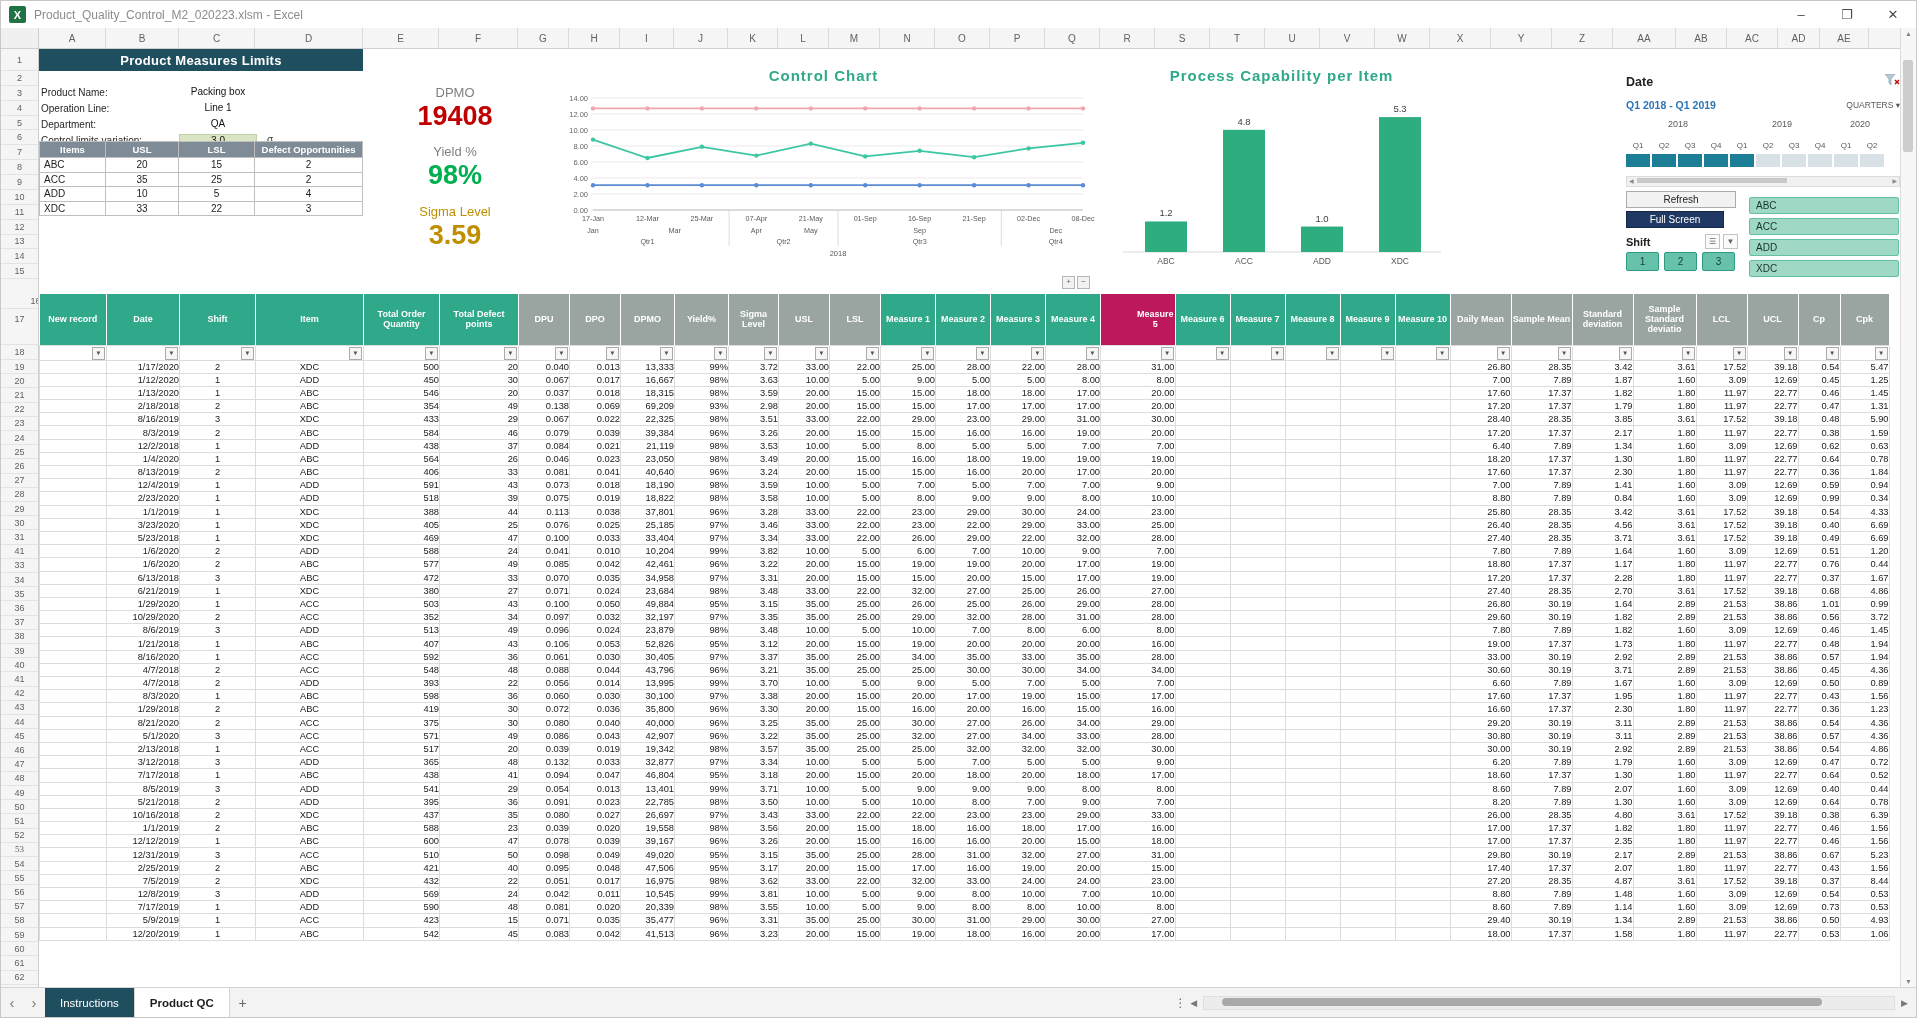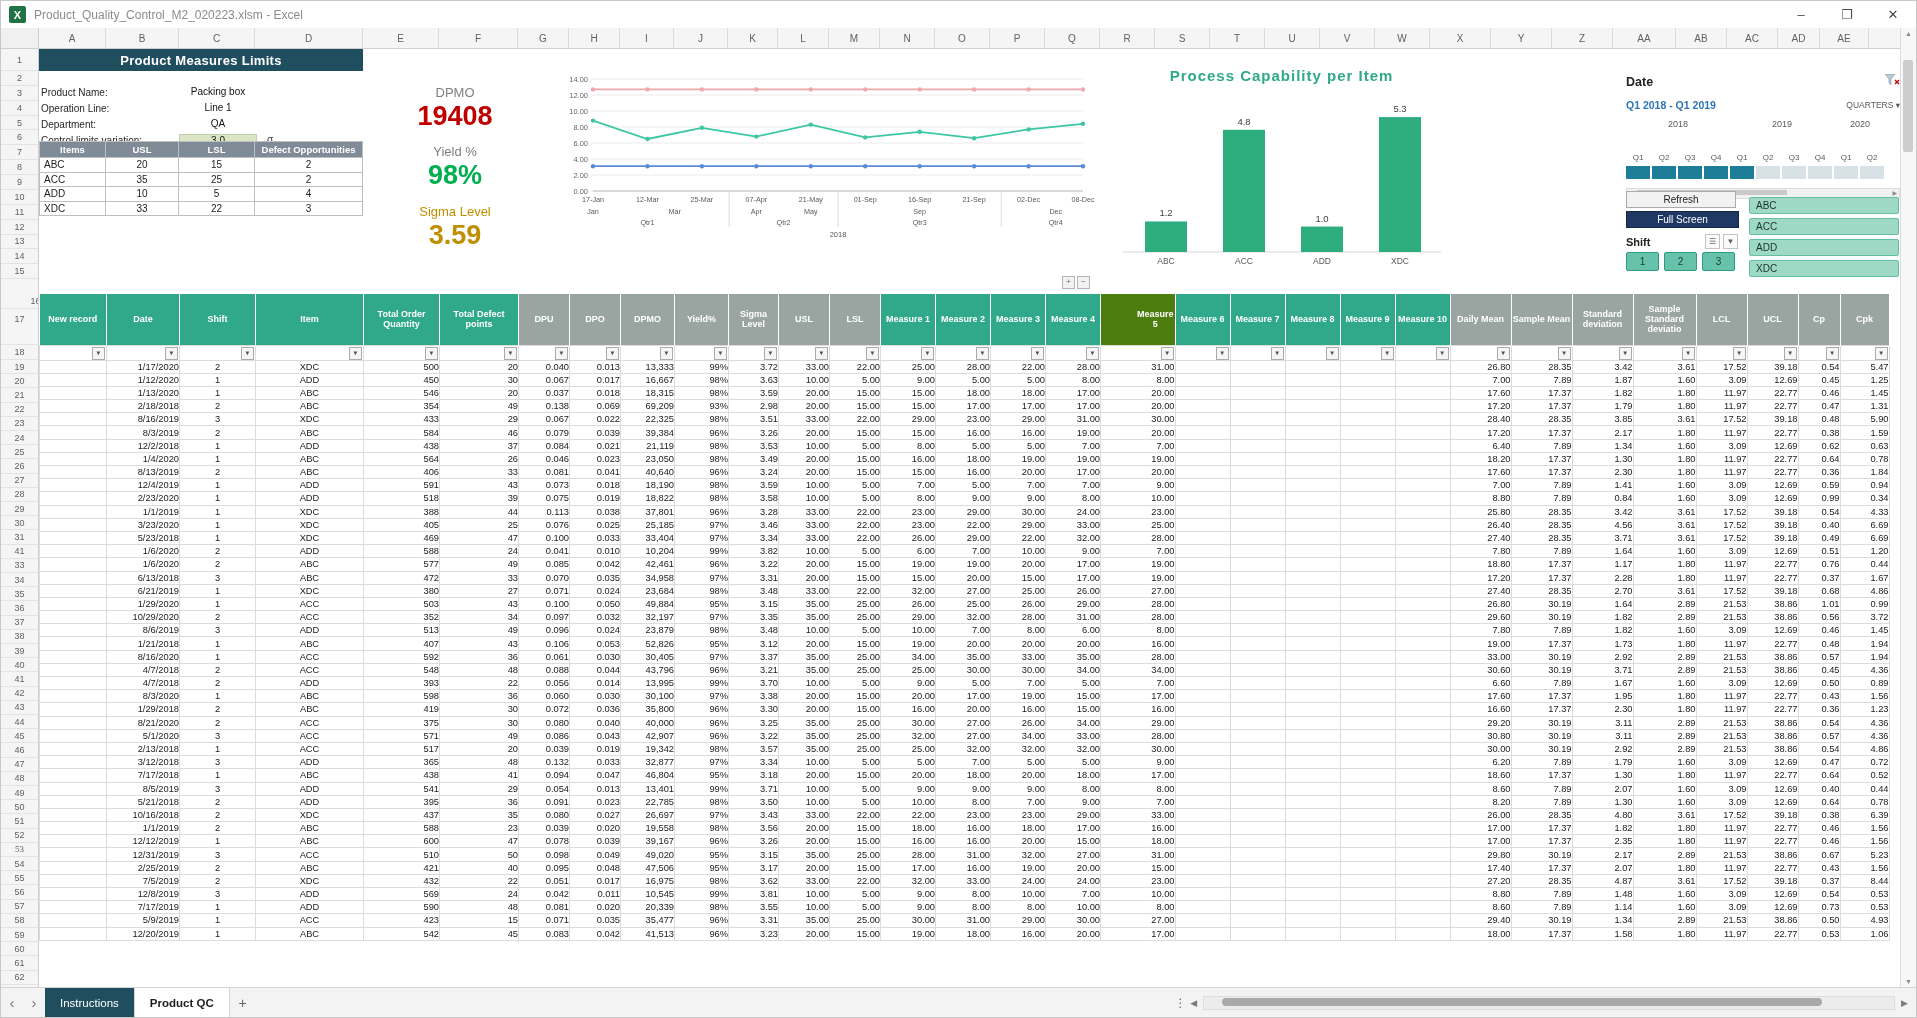--- a/index.html
+++ b/index.html
@@ -56,32 +56,32 @@
   
   .timeline{position:absolute;left:1625px;top:72px;width:274px;}
   .tl-head{display:flex;align-items:center;}
   .tl-title{font-size:12.5px;font-weight:bold;color:#222;}
   .tl-filter-icon{margin-left:auto;}
   .tl-range-row{display:flex;align-items:center;margin-top:8px;}
   .tl-range{font-size:10.5px;color:#2E75B6;font-weight:bold;}
   .tl-level{margin-left:auto;font-size:8.5px;color:#595959;}
   .tl-years{display:flex;margin-top:8px;}
   .tl-year{display:inline-block;text-align:center;font-size:9px;color:#595959;}
-  .tl-qlabels{margin-top:17px;white-space:nowrap;}
+  .tl-qlabels{margin-top:5px;white-space:nowrap;}
   .tl-qlabel{display:inline-block;width:24px;margin-right:2px;text-align:center;font-size:8px;color:#595959;}
   .tl-cells{margin-top:1px;white-space:nowrap;}
   .tl-cell{display:inline-block;width:24px;height:13px;margin-right:2px;background:#D8E2E6;}
   .tl-cell.sel{background:#1D7E98;}
   .tl-scroll{margin-top:5px;height:9px;background:#f1f1f1;border:1px solid #dcdcdc;position:relative;}
   .tl-scroll-thumb{position:absolute;left:10px;top:1px;width:150px;height:5px;background:#c9c9c9;}
   .tl-arrow{position:absolute;top:0;font-size:6px;color:#8a8a8a;line-height:8px;}
 
   
   .btn-refresh{position:absolute;left:1625px;top:190px;width:110px;height:17px;background:#f2f2f2;border:1px solid #ababab;font-size:10px;color:#222;display:flex;align-items:center;justify-content:center;box-sizing:border-box;}
-  .btn-fullscreen{position:absolute;left:1625px;top:210px;width:113px;height:17px;background:#1F3864;border:1px solid #152744;color:#fff;font-size:10px;display:flex;align-items:center;justify-content:center;box-sizing:border-box;}
+  .btn-fullscreen{position:absolute;left:1625px;top:210px;width:98px;height:17px;background:#1F3864;border:1px solid #152744;color:#fff;font-size:10px;display:flex;align-items:center;justify-content:center;box-sizing:border-box;}
   .shift-row{position:absolute;left:1625px;top:233px;width:112px;display:flex;align-items:center;}
   .shift-label{font-size:11px;font-weight:bold;color:#222;}
   .shift-icons{margin-left:auto;display:flex;gap:3px;}
   .mini-icon{width:13px;height:13px;border:1px solid #c3c3c3;background:#fafafa;display:flex;align-items:center;justify-content:center;font-size:8px;color:#666;}
   .shift-buttons{position:absolute;left:1625px;top:251px;display:flex;gap:5px;}
   .shift-btn{width:31px;height:17px;background:#66C2AB;border:1px solid #2E9B82;border-radius:2px;font-size:10px;color:#163f35;display:flex;align-items:center;justify-content:center;font-family:inherit;}
   .item-slicer{position:absolute;left:1748px;top:196px;width:150px;}
   .item-btn{height:17px;margin-bottom:4px;background:#9FD8C5;border:1px solid #63BFA6;border-radius:2px;font-size:10px;color:#17332c;display:flex;align-items:center;padding-left:6px;box-sizing:border-box;}
 
   
@@ -297,20 +297,21 @@
         <div class="kpi-label" style="color: rgb(127, 127, 127);">Yield %</div>
         <div class="kpi-value" style="color: rgb(0, 176, 80);">98%</div>
       </div>
       <div class="kpi">
         <div class="kpi-label" style="color: rgb(191, 143, 0);">Sigma Level</div>
         <div class="kpi-value" style="color: rgb(191, 143, 0);">3.59</div>
       </div>
     </div>
 
   <div class="chart-box" style="left:550px;top:64px;width:545px;height:228px;">
+    <div class="chart-title">Control Chart</div>
     <svg id="cc-svg" width="545" height="196" viewBox="0 0 545 196">
         <line x1="40" x2="532" y1="14" y2="14" stroke="#ebebeb" stroke-width="1"></line>
         <text x="37" y="16.5" text-anchor="end" font-size="7.5" fill="#666" font-family="Liberation Sans, sans-serif">14.00</text>
         <line x1="40" x2="532" y1="30" y2="30" stroke="#ebebeb" stroke-width="1"></line>
         <text x="37" y="32.5" text-anchor="end" font-size="7.5" fill="#666" font-family="Liberation Sans, sans-serif">12.00</text>
         <line x1="40" x2="532" y1="46" y2="46" stroke="#ebebeb" stroke-width="1"></line>
         <text x="37" y="48.5" text-anchor="end" font-size="7.5" fill="#666" font-family="Liberation Sans, sans-serif">10.00</text>
         <line x1="40" x2="532" y1="62" y2="62" stroke="#ebebeb" stroke-width="1"></line>
         <text x="37" y="64.5" text-anchor="end" font-size="7.5" fill="#666" font-family="Liberation Sans, sans-serif">8.00</text>
         <line x1="40" x2="532" y1="78" y2="78" stroke="#ebebeb" stroke-width="1"></line>
@@ -501,21 +502,21 @@
             <th style="background: rgb(154, 165, 161);">DPO</th>
             <th style="background: rgb(154, 165, 161);">DPMO</th>
             <th style="background: rgb(154, 165, 161);">Yield%</th>
             <th style="background: rgb(154, 165, 161);">Sigma Level</th>
             <th style="background: rgb(154, 165, 161);">USL</th>
             <th style="background: rgb(154, 165, 161);">LSL</th>
             <th style="background: rgb(47, 169, 138);">Measure 1</th>
             <th style="background: rgb(47, 169, 138);">Measure 2</th>
             <th style="background: rgb(47, 169, 138);">Measure 3</th>
             <th style="background: rgb(47, 169, 138);">Measure 4</th>
-            <th style="background: #4d7c0f; padding-left: 36px;">Measure 5</th>
+            <th style="background: #be185d; padding-left: 36px;">Measure 5</th>
             <th style="background: rgb(47, 169, 138);">Measure 6</th>
             <th style="background: rgb(47, 169, 138);">Measure 7</th>
             <th style="background: rgb(47, 169, 138);">Measure 8</th>
             <th style="background: rgb(47, 169, 138);">Measure 9</th>
             <th style="background: rgb(47, 169, 138);">Measure 10</th>
             <th style="background: rgb(154, 165, 161);">Daily Mean</th>
             <th style="background: rgb(154, 165, 161);">Sample Mean</th>
             <th style="background: rgb(154, 165, 161);">Standard deviation</th>
             <th style="background: rgb(154, 165, 161);">Sample Standard deviatio</th>
             <th style="background: rgb(154, 165, 161);">LCL</th>

